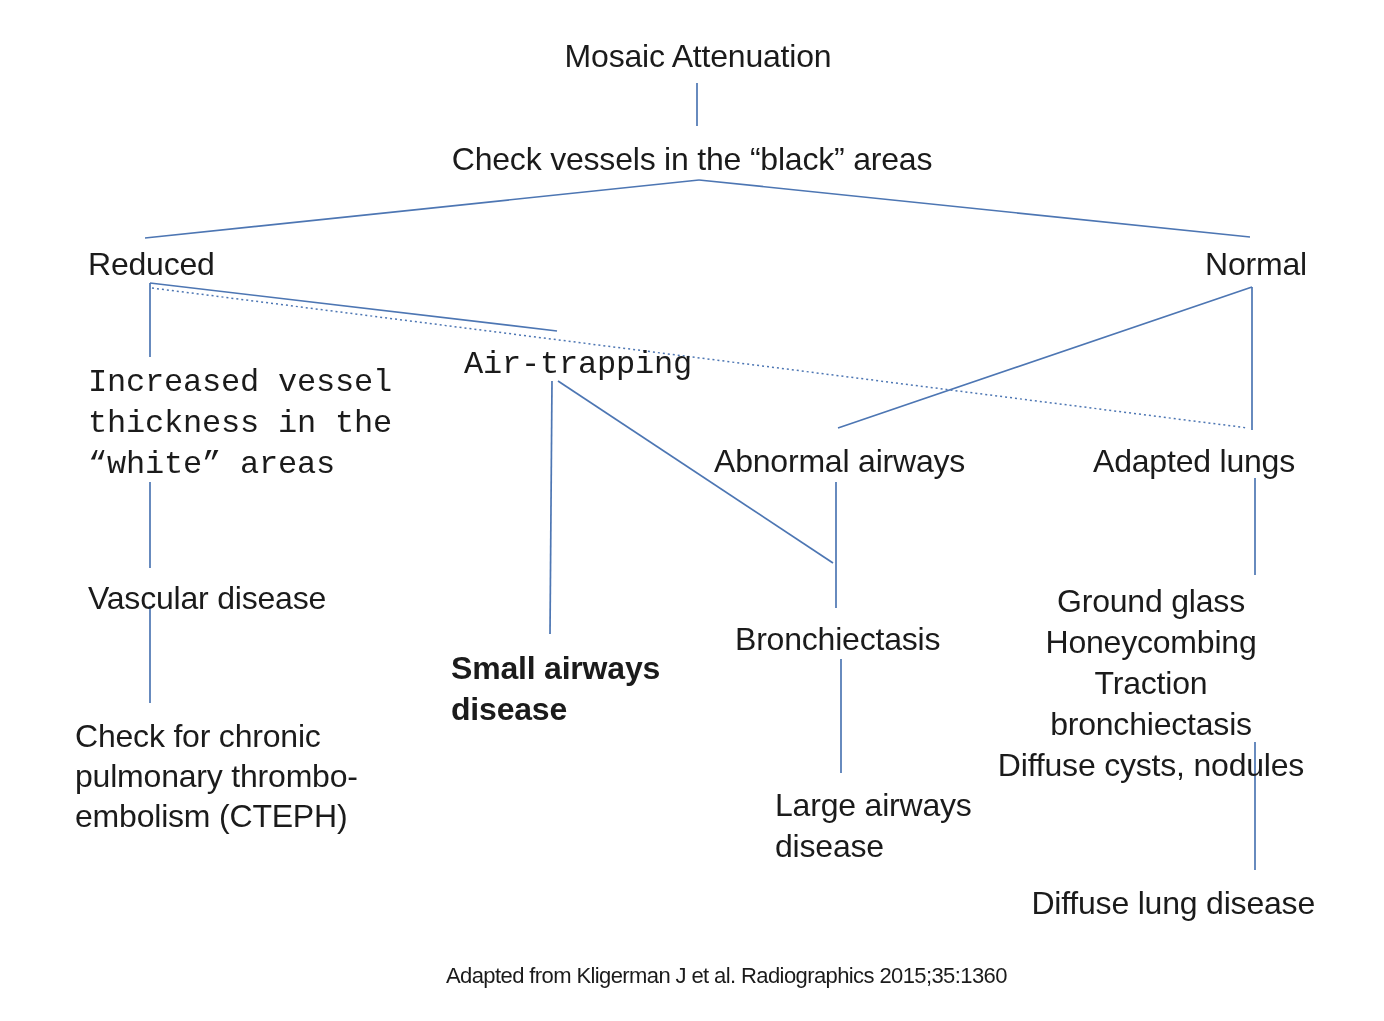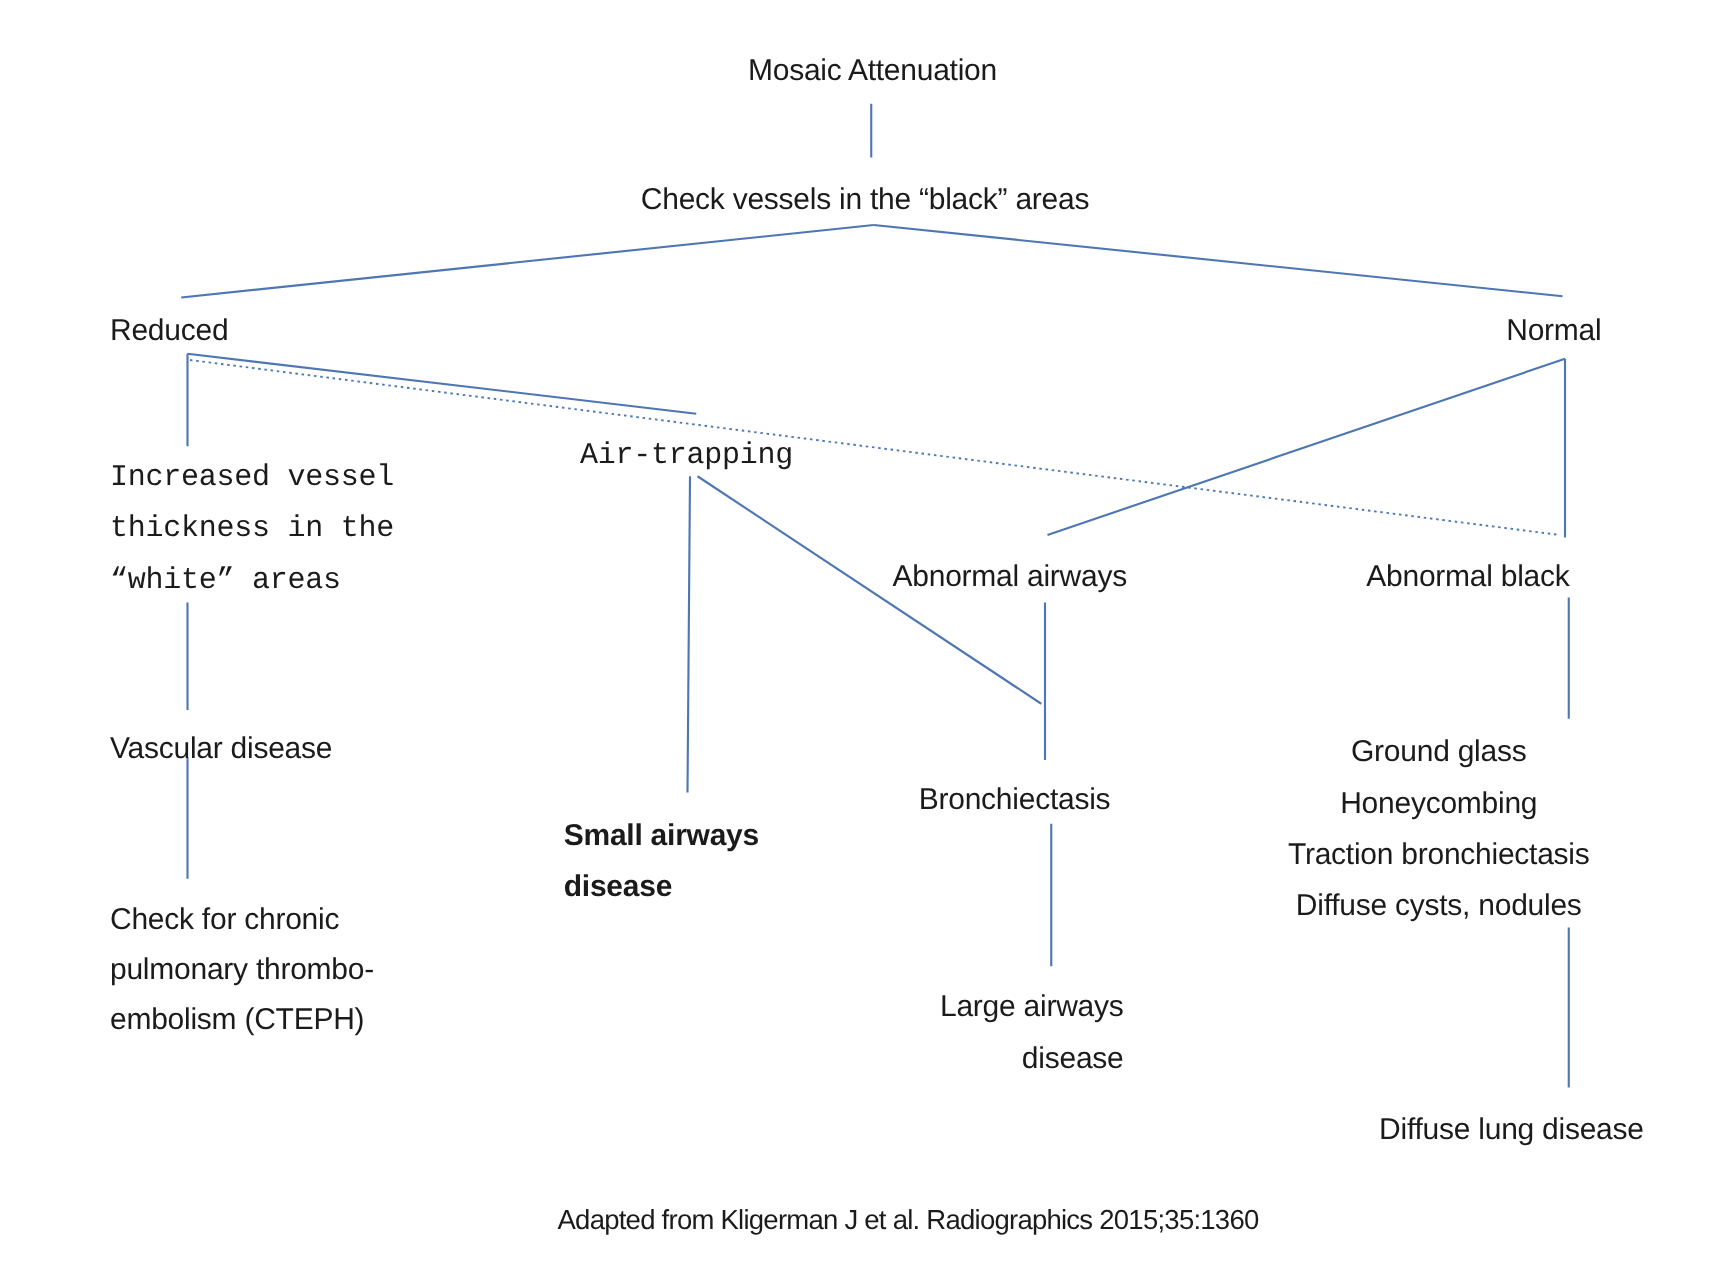--- a/index.html
+++ b/index.html
@@ -29,37 +29,37 @@
     fill: none;
   }
   #edges line.dotted {
     stroke: var(--line, #4d76b3);
     stroke-width: 1.5;
     stroke-dasharray: 2 3;
     fill: none;
   }
   .node {
     position: absolute;
-    font-size: 24px;
+    font-size: 32px;
     line-height: 41px;
     white-space: pre-line;
     letter-spacing: -0.2px;
   }
   .n-title        { left: 420px;  top: 36px;  width: 556px; text-align: center; }
   .n-check        { left: 392px;  top: 139px; width: 600px; text-align: center; }
   .n-reduced      { left: 88px;   top: 244px; }
   .n-normal       { left: 1205px; top: 244px; }
   .n-increased    { left: 88px;   top: 362px; font-family: Liberation Mono, monospace; }
   .n-vascular     { left: 88px;   top: 578px; }
-  .n-cteph        { left: 88px;   top: 716px; line-height: 40px; }
+  .n-cteph        { left: 75px;   top: 716px; line-height: 40px; }
   .n-airtrapping  { left: 464px;  top: 344px; font-family: Liberation Mono, monospace; }
   .n-small        { left: 451px;  top: 648px; font-weight: bold; }
   .n-abn-airways  { left: 714px;  top: 441px; }
   .n-bronch       { left: 735px;  top: 619px; }
-  .n-large        { left: 752px;  top: 785px; text-align: right; }
+  .n-large        { left: 775px;  top: 785px; }
   .n-abn-lungs    { left: 1093px; top: 441px; }
   .n-findings     { left: 990px;  top: 581px; width: 322px; text-align: center; }
   .n-diffuse      { left: 1030px; top: 883px; width: 285px; text-align: right; }
   .n-citation     { left: 446px;  top: 958px; width: 910px;
                     font-size: 22px; letter-spacing: -0.6px; line-height: 36px;
                     white-space: nowrap; }
 </style>
 </head>
 <body>
 
@@ -107,21 +107,21 @@
   <div class="node n-small">Small airways
 disease</div>
 
   <div class="node n-abn-airways">Abnormal airways</div>
 
   <div class="node n-bronch">Bronchiectasis</div>
 
   <div class="node n-large">Large airways
 disease</div>
 
-  <div class="node n-abn-lungs">Abnormal black</div>
+  <div class="node n-abn-lungs">Adapted lungs</div>
 
   <div class="node n-findings">Ground glass
 Honeycombing
 Traction bronchiectasis
 Diffuse cysts, nodules</div>
 
   <div class="node n-diffuse">Diffuse lung disease</div>
 
   <div class="node n-citation">Adapted from Kligerman J et al. Radiographics 2015;35:1360</div>
 

